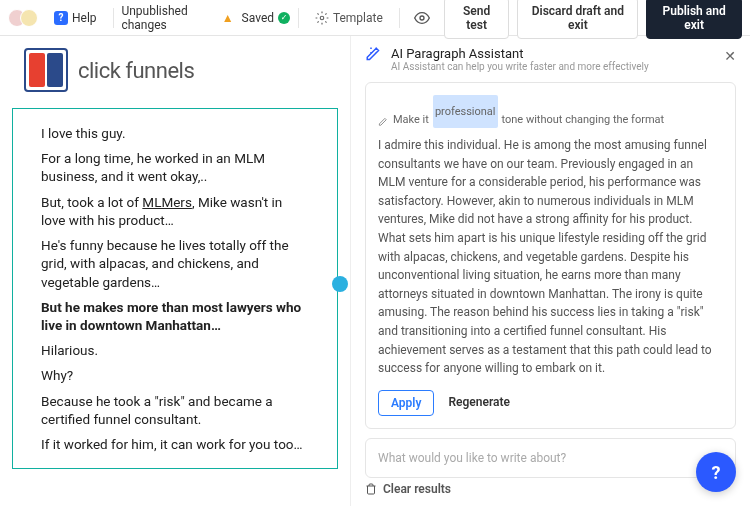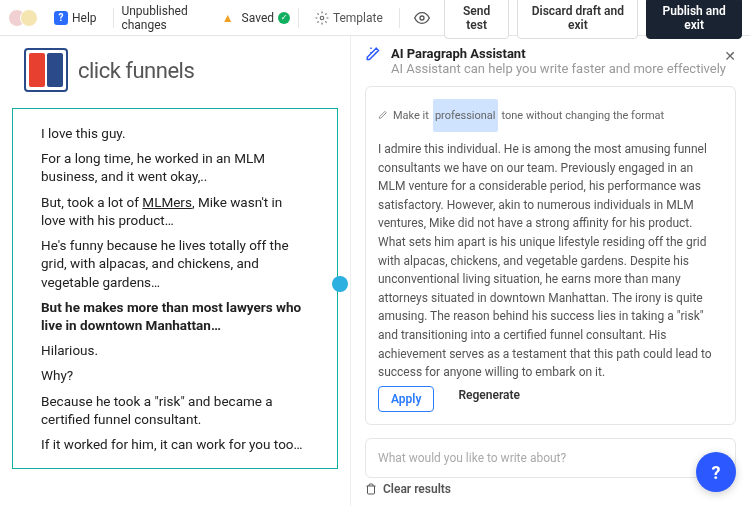--- a/index.html
+++ b/index.html
@@ -28,27 +28,27 @@
 .logo-text{font-size:22px;color:#555;letter-spacing:-0.5px}
 .content-box{margin:4px 12px;border:1px solid #10b0a0;padding:8px 14px;font-size:13.5px;line-height:1.35;color:#222}
 .content-box p{margin:7px 14px}
 .content-box .bold{font-weight:700}
 .underline{text-decoration:underline}
 .edge-icons{position:absolute;right:2px;top:240px;display:flex;flex-direction:column;gap:4px}
 .edge-icon{width:16px;height:16px;background:#2bb0e0;border-radius:50%}
 .panel{width:400px;border-left:1px solid #eee;display:flex;flex-direction:column;padding:10px 14px;position:relative}
 .panel-header{display:flex;align-items:flex-start;gap:8px;margin-bottom:10px}
 .wand-icon{font-size:16px}
-.panel-title{font-size:13px;font-weight:700;color:#222}
-.panel-sub{font-size:13px;color:#999}
+.panel-title{font-size:13px;font-weight:400;color:#222}
+.panel-sub{font-size:10px;color:#999}
 .close-icon{position:absolute;right:14px;top:12px;cursor:pointer;color:#666;font-size:14px}
 .card{border:1px solid #e5e5e5;border-radius:6px;padding:12px;font-size:12px;color:#555;line-height:1.55}
-.prompt-line{display:flex;align-items:center;gap:4px;font-size:11px;color:#666;margin-bottom:8px}
+.prompt-line{display:flex;align-items:flex-end;gap:4px;font-size:11px;color:#666;margin-bottom:8px}
 .highlight{background:#cfe3ff;padding:8px 2px;border-radius:2px}
-.card-actions{margin-top:4px;display:flex;gap:24px;}
+.card-actions{margin-top:12px;display:flex;gap:14px;align-items:center}
 .apply-btn{border:1px solid #2b7cff;color:#2b7cff;background:#fff;padding:5px 12px;border-radius:4px;font-size:12px;font-weight:600;cursor:pointer}
 .regen-btn{color:#333;font-size:12px;font-weight:600;cursor:pointer}
 .input-area{margin-top:auto;border:1px solid #e5e5e5;border-radius:6px;padding:12px;font-size:12px;color:#aaa;min-height:34px}
 .clear-row{display:flex;align-items:center;gap:6px;margin-top:4px;font-size:12px;color:#555;font-weight:600}
 .fab{position:absolute;right:14px;bottom:14px;width:40px;height:40px;border-radius:50%;background:#2b59ff;color:#fff;display:flex;align-items:center;justify-content:center;font-size:18px;font-weight:bold;cursor:pointer;box-shadow:0 2px 8px rgba(0,0,0,0.2)}
 svg{display:block}
 </style>
 </head>
 <body>
 

